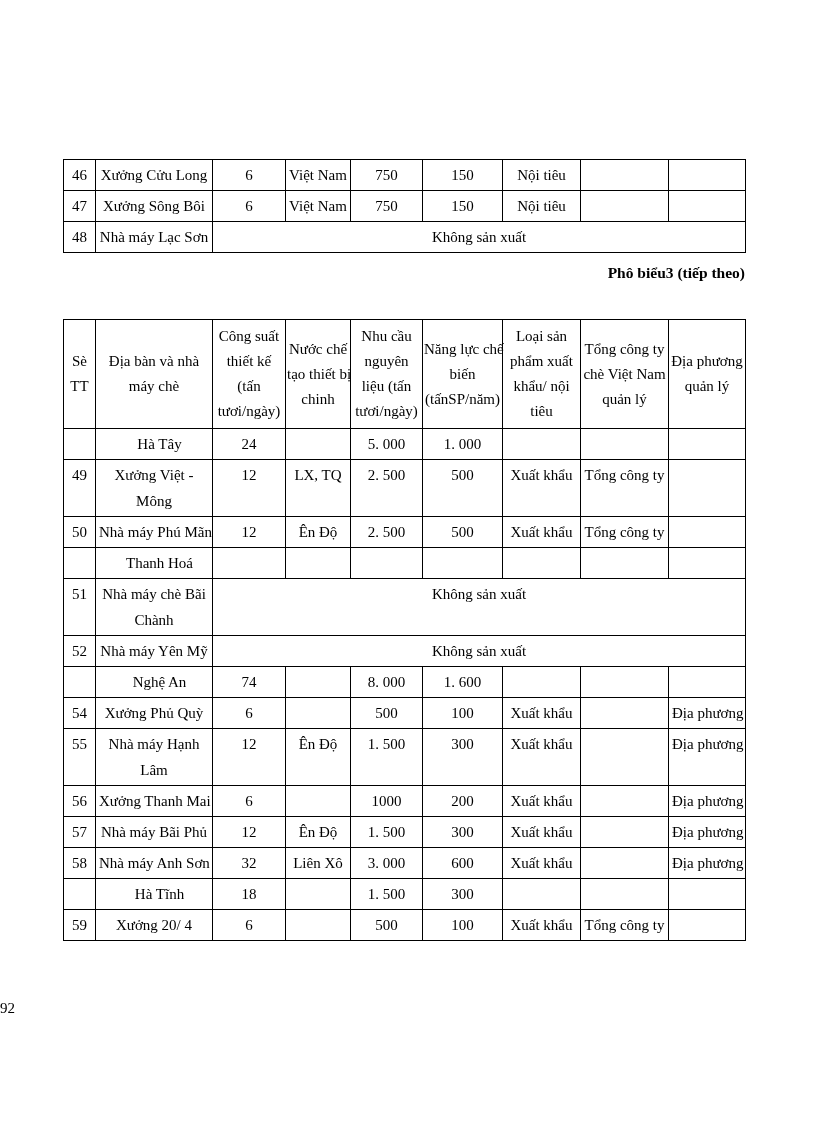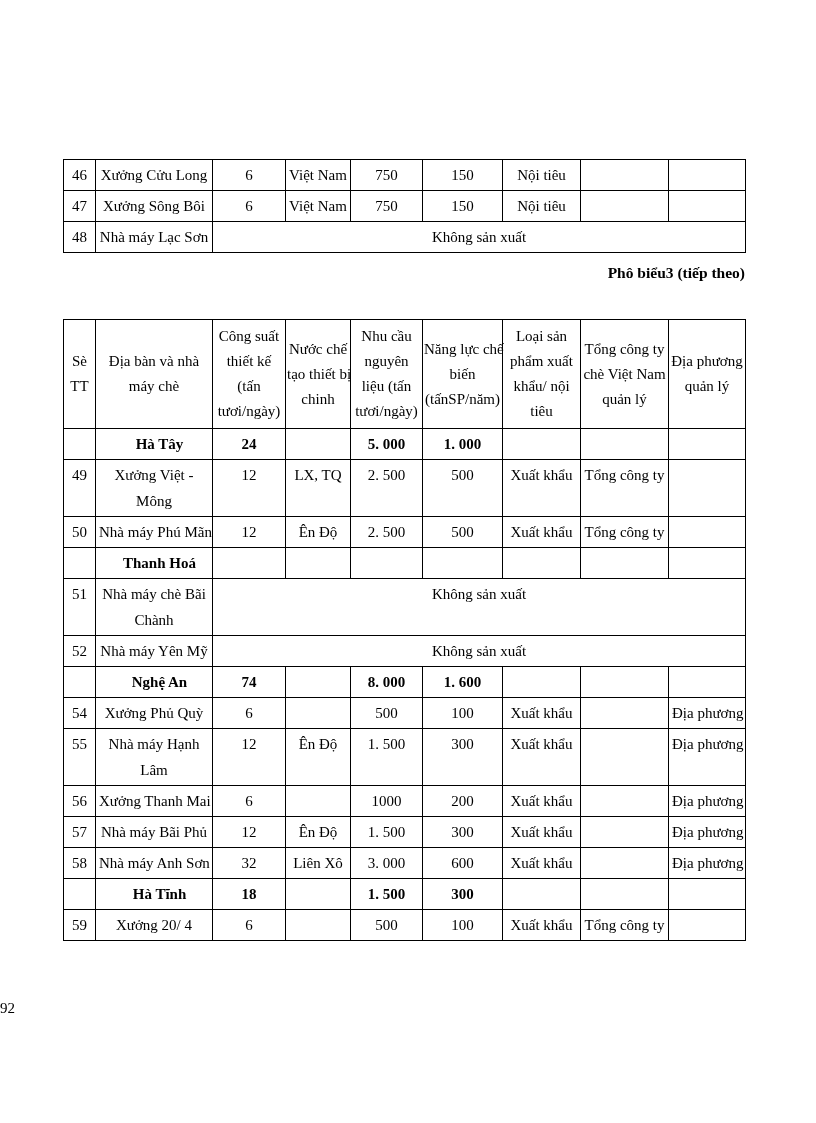--- a/index.html
+++ b/index.html
@@ -33,21 +33,21 @@
     vertical-align: top;
     white-space: pre;
   }
   table.doc th {
     vertical-align: middle;
     font-weight: normal;
     line-height: 25px;
     padding: 4px 1px;
   }
   td.name-col { text-align: left; padding-left: 7px; }
-  tr.bold td { font-weight: bold; margin-top: 24px; }
+  tr.bold td { font-weight: normal; margin-top: 24px; }
   tr.bold td.name-col { padding-left: 14px; }
   td.merged { text-align: center; }
   .caption {
     font-weight: bold;
     font-size: 15.5px;
     margin: 11px 0 37px 2px;
     text-align: right;
   }
   .page-num {
     position: absolute;

